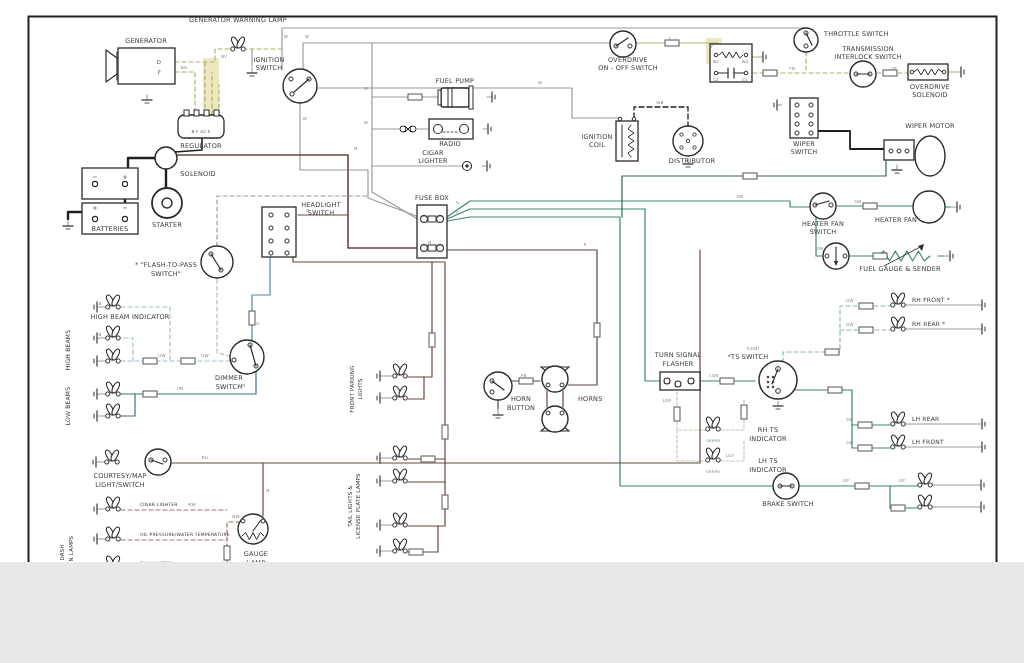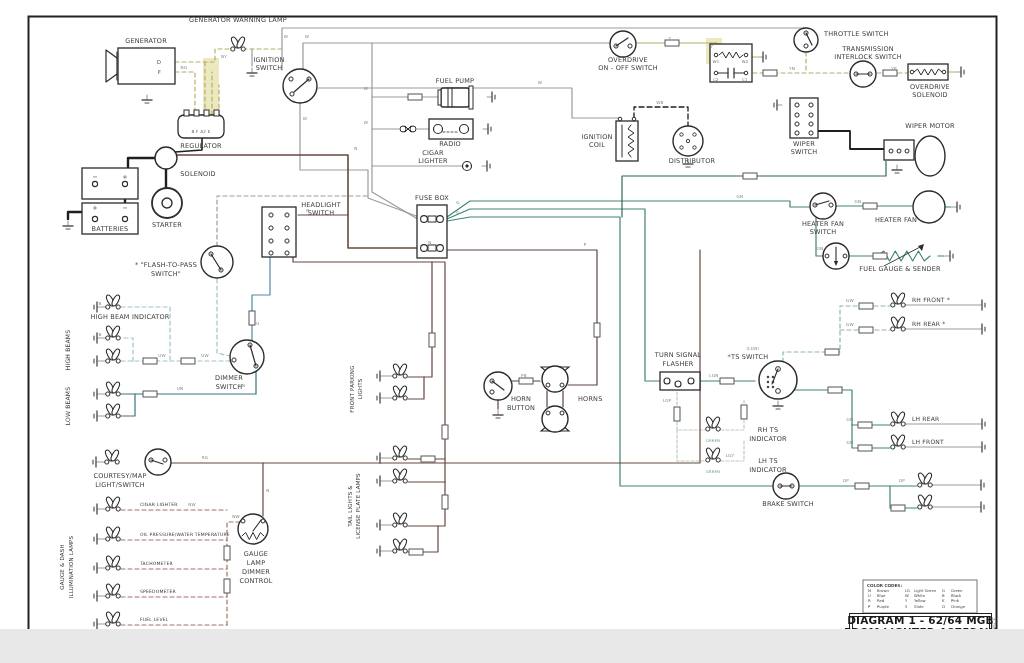--- a/index.html
+++ b/index.html
@@ -1,16 +1,16 @@
 <!DOCTYPE html>
 <html><head>
 <meta charset="utf-8">
 <style>
   html,body{margin:0;padding:0;background:#e8e8e8;}
-  .page{position:relative;width:1024px;height:629px;background:#ffffff;overflow:hidden;
+  .page{position:relative;width:1024px;height:562px;background:#ffffff;overflow:hidden;
         font-family:"DejaVu Sans",sans-serif;}
   svg text{font-family:"DejaVu Sans",sans-serif;}
   .titleblock{position:absolute;left:849px;top:613px;width:141px;height:29px;
     border:1.6px solid #222;background:#fff;display:flex;flex-direction:column;
     justify-content:flex-start;align-items:center;z-index:5;}
   .titleblock .inner{position:absolute;inset:1.5px;border:0.8px solid #222;}
   .titleblock div.l{position:relative;z-index:2;font-weight:bold;font-size:10.5px;
     line-height:12px;color:#1a1a1a;letter-spacing:0.2px;white-space:nowrap;}
 </style>
 </head>

